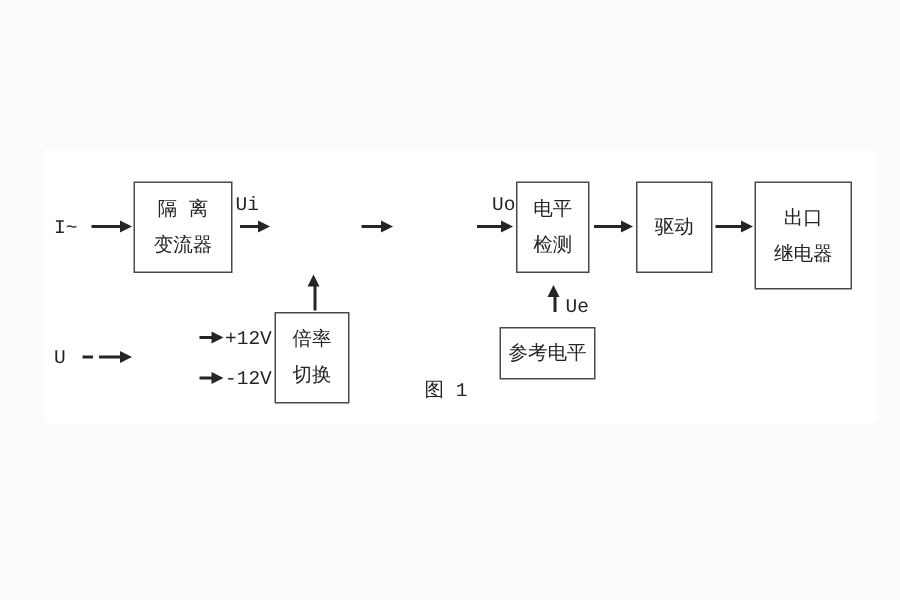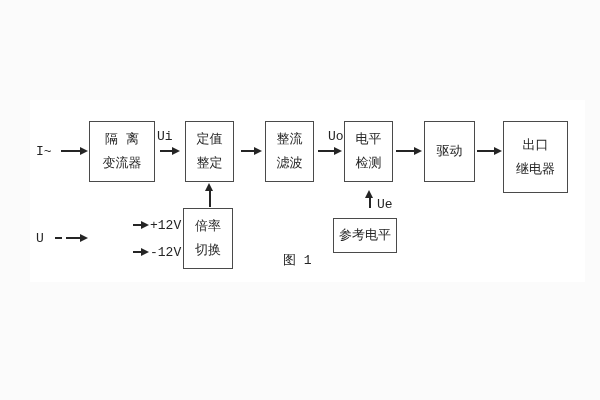--- a/index.html
+++ b/index.html
@@ -21,28 +21,20 @@
 </style>
 </head>
 <body>
 
 <div class="canvas">
   <div class="page"></div>
 
   <div class="blk" style="left:89px;top:121px;width:66px;height:61px">
     <span>隔 离</span>
     <span>变流器</span>
-  </div>
-  <div class="blk" style="left:185px;top:121px;width:49px;height:61px">
-    <span>定值</span>
-    <span>整定</span>
-  </div>
-  <div class="blk" style="left:265px;top:121px;width:49px;height:61px">
-    <span>整流</span>
-    <span>滤波</span>
   </div>
   <div class="blk" style="left:344px;top:121px;width:49px;height:61px">
     <span>电平</span>
     <span>检测</span>
   </div>
   <div class="blk" style="left:424px;top:121px;width:51px;height:61px">
     <span>驱动</span>
   </div>
   <div class="blk" style="left:503px;top:121px;width:65px;height:72px">
     <span>出口</span>

